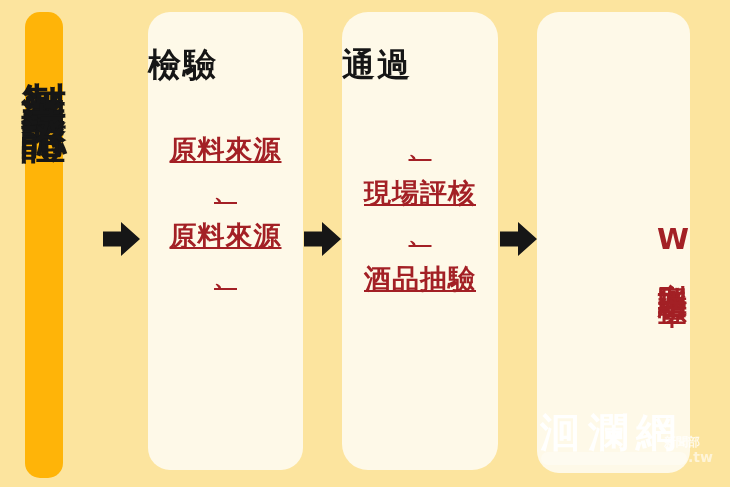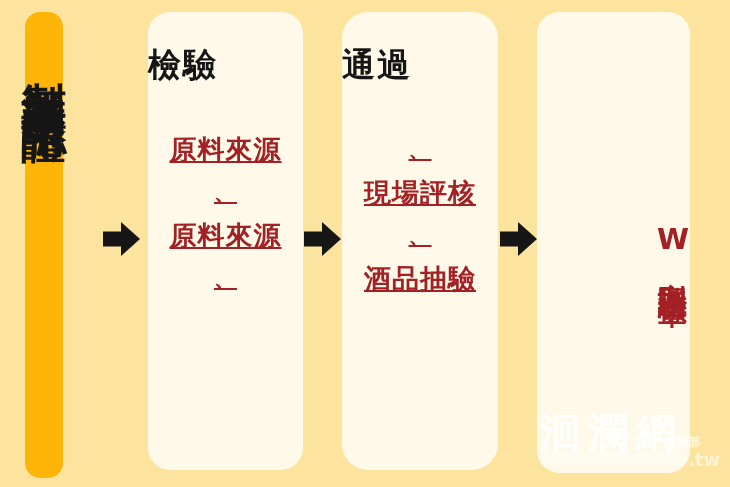--- a/index.html
+++ b/index.html
@@ -115,21 +115,21 @@
     position:absolute;
     left:541px;top:452px;
     width:146px;height:13px;
     background:rgba(255,255,255,0.35);
     border-radius:7px;
     z-index:5;
   }
   .wm-domain{
     position:absolute;
     left:688px;top:449px;
-    font-size:18px;
+    font-size:14px;
     font-weight:700;
     color:rgba(255,255,255,0.6);
     z-index:5;
   }
 </style>
 </head>
 <body>
 
 <div class="canvas">
 

